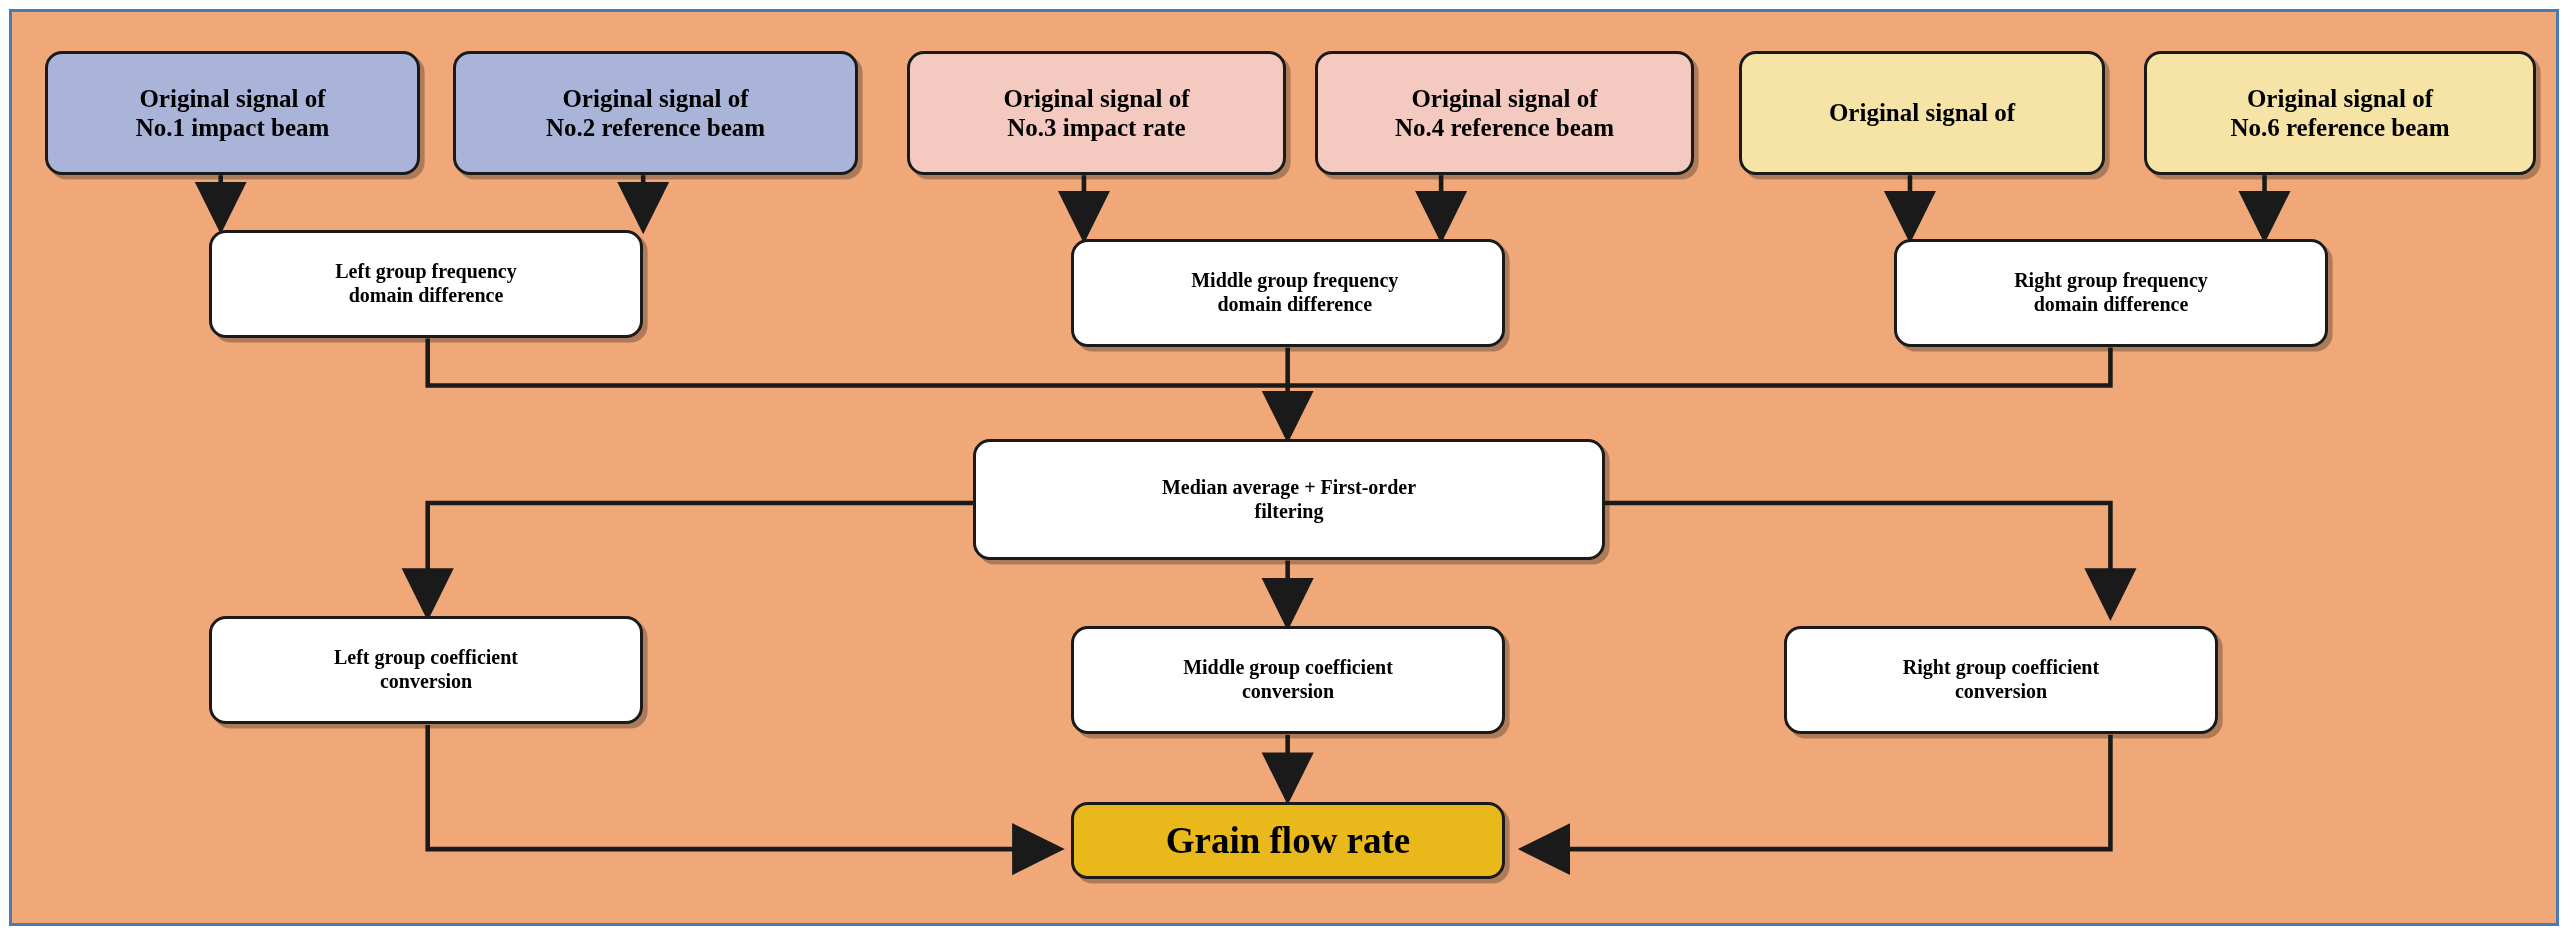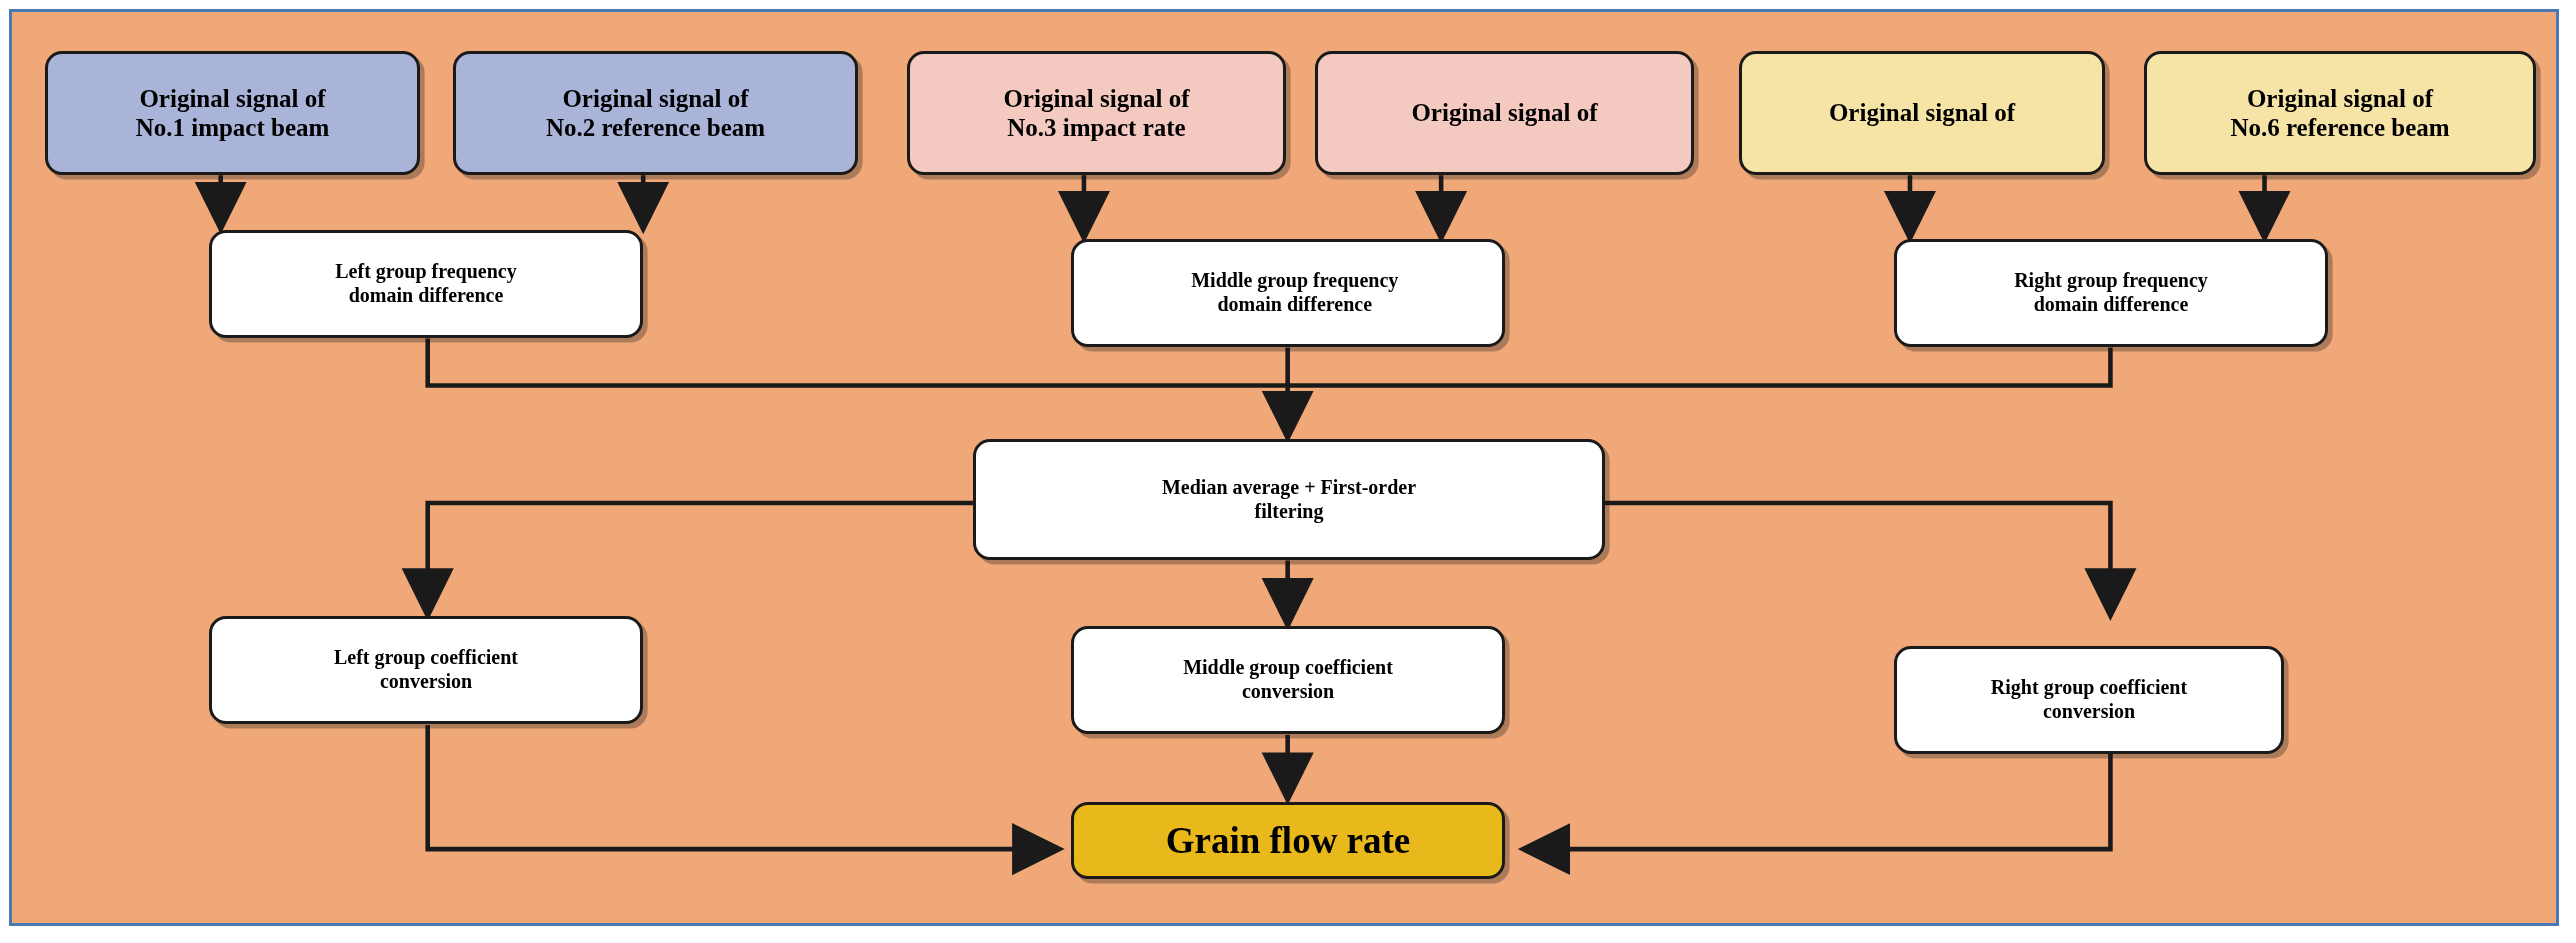--- a/index.html
+++ b/index.html
@@ -111,20 +111,21 @@
   <div class="node n-src" style="left:895px; top:51px; width:379px; height:124px; background:#f4c9bf;">
     <span>
       <span>Original signal of</span>
       <span>No.3 impact rate</span>
     </span>
   </div>
 
   <div class="node n-src" style="left:1303px; top:51px; width:379px; height:124px; background:#f4c9bf;">
     <span>
       <span>Original signal of</span>
+      <span>No.4 reference beam</span>
     </span>
   </div>
 
   <div class="node n-src" style="left:1727px; top:51px; width:366px; height:124px; background:#f6e3a6;">
     <span>
       <span>Original signal of</span>
     </span>
   </div>
 
   <div class="node n-src" style="left:2132px; top:51px; width:392px; height:124px; background:#f6e3a6;">
@@ -169,21 +170,21 @@
     </span>
   </div>
 
   <div class="node n-mid" style="left:1071px; top:626px; width:434px; height:108px;">
     <span>
       <span>Middle group coefficient</span>
       <span>conversion</span>
     </span>
   </div>
 
-  <div class="node n-mid" style="left:1894px; top:626px; width:390px; height:108px;margin-top:20px;">
+  <div class="node n-mid" style="left:1784px; top:626px; width:434px; height:108px;">
     <span>
       <span>Right group coefficient</span>
       <span>conversion</span>
     </span>
   </div>
 
   <div class="node n-out" style="left:1071px; top:802px; width:434px; height:77px;">
     <span>Grain flow rate</span>
   </div>
 

